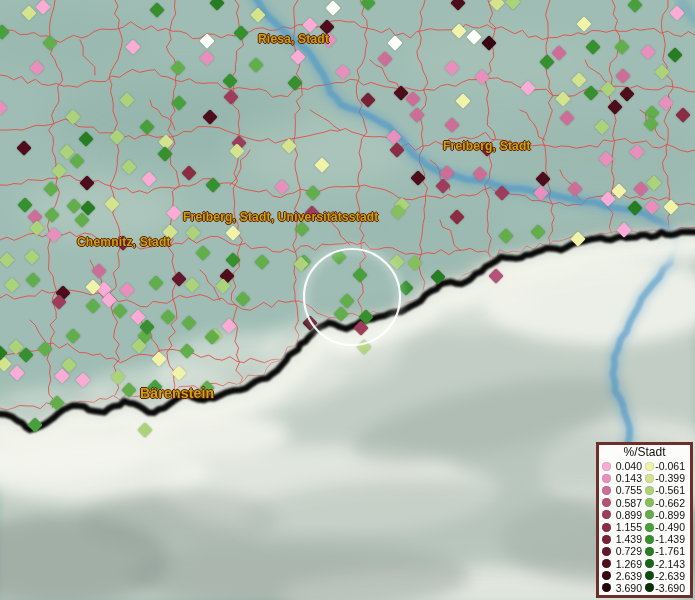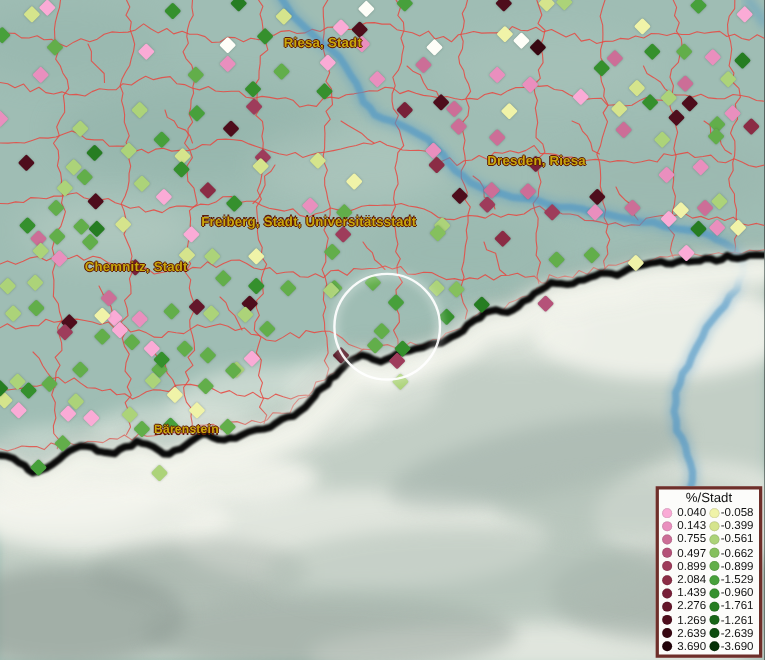--- a/index.html
+++ b/index.html
@@ -13,21 +13,21 @@
   .marker{
     position:absolute;width:11px;height:11px;
     transform:translate(-50%,-50%) rotate(45deg);
     border-radius:1.5px;
     box-shadow:0 0 2px rgba(40,60,45,.35);
   }
   .city-label{
     position:absolute;font-size:12px;font-weight:bold;white-space:nowrap;
     letter-spacing:.2px;
   }
-  .city-label.small{font-size:11px;}
+  .city-label.small{font-size:14px;}
   #legend{
     position:absolute;box-sizing:border-box;
     left:596px;top:442px;width:97px;height:156px;
     background:#FCFCFA;border:3px solid #6E2F2A;
     color:#111;
   }
   #legend-title{
     text-align:center;font-size:12px;line-height:15px;height:15px;color:#111;
   }
   .legend-row{
@@ -349,82 +349,82 @@
 
   <svg id="ring-svg" width="695" height="600" style="pointer-events:none">
     <g id="ringg">
         <circle cx="352" cy="297" r="48" fill="none" stroke="#FFFFFF" stroke-width="7" opacity="0.32" filter="url(#f2)"></circle>
         <circle cx="352" cy="297" r="48" fill="none" stroke="#FFFFFF" stroke-width="2.2" opacity="0.92"></circle>
       </g>
   </svg>
 
   <div id="labels">
       <div class="city-label" style="left: 258px; top: 32px; color: rgb(201, 167, 11); text-shadow: rgb(94, 26, 6) 1px 0px 0px, rgb(94, 26, 6) -1px 0px 0px, rgb(94, 26, 6) 0px 1px 0px, rgb(94, 26, 6) 0px -1px 0px;">Riesa, Stadt</div>
-      <div class="city-label" style="left: 443px; top: 139px; color: rgb(201, 167, 11); text-shadow: rgb(94, 26, 6) 1px 0px 0px, rgb(94, 26, 6) -1px 0px 0px, rgb(94, 26, 6) 0px 1px 0px, rgb(94, 26, 6) 0px -1px 0px;">Dresden, Riesa</div>
-      <div class="city-label" style="left: 183px; top: 194px; color: rgb(201, 167, 11); text-shadow: rgb(94, 26, 6) 1px 0px 0px, rgb(94, 26, 6) -1px 0px 0px, rgb(94, 26, 6) 0px 1px 0px, rgb(94, 26, 6) 0px -1px 0px;">Freiberg, Stadt, Universitätsstadt</div>
+      <div class="city-label" style="left: 443px; top: 139px; color: rgb(201, 167, 11); text-shadow: rgb(94, 26, 6) 1px 0px 0px, rgb(94, 26, 6) -1px 0px 0px, rgb(94, 26, 6) 0px 1px 0px, rgb(94, 26, 6) 0px -1px 0px;">Freiberg, Stadt</div>
+      <div class="city-label" style="left: 183px; top: 210px; color: rgb(201, 167, 11); text-shadow: rgb(94, 26, 6) 1px 0px 0px, rgb(94, 26, 6) -1px 0px 0px, rgb(94, 26, 6) 0px 1px 0px, rgb(94, 26, 6) 0px -1px 0px;">Freiberg, Stadt, Universitätsstadt</div>
       <div class="city-label" style="left: 77px; top: 235px; color: rgb(201, 167, 11); text-shadow: rgb(94, 26, 6) 1px 0px 0px, rgb(94, 26, 6) -1px 0px 0px, rgb(94, 26, 6) 0px 1px 0px, rgb(94, 26, 6) 0px -1px 0px;">Chemnitz, Stadt</div>
       <div class="city-label small" style="left: 140px; top: 385px; color: rgb(201, 167, 11); text-shadow: rgb(94, 26, 6) 1px 0px 0px, rgb(94, 26, 6) -1px 0px 0px, rgb(94, 26, 6) 0px 1px 0px, rgb(94, 26, 6) 0px -1px 0px;">Bärenstein</div>
     </div>
 
   <div id="legend">
     <div id="legend-title">%/Stadt</div>
     <div id="legend-rows">
         <div class="legend-row">
           <span class="legend-dot" style="background: rgb(250, 171, 214);"></span>
           <span class="legend-val">0.040</span>
           <span class="legend-dot" style="background: rgb(240, 243, 168);"></span>
-          <span class="legend-val">-0.058</span>
+          <span class="legend-val">-0.061</span>
         </div>
         <div class="legend-row">
           <span class="legend-dot" style="background: rgb(233, 143, 190);"></span>
           <span class="legend-val">0.143</span>
           <span class="legend-dot" style="background: rgb(213, 228, 140);"></span>
           <span class="legend-val">-0.399</span>
         </div>
         <div class="legend-row">
           <span class="legend-dot" style="background: rgb(204, 110, 151);"></span>
           <span class="legend-val">0.755</span>
           <span class="legend-dot" style="background: rgb(172, 211, 121);"></span>
           <span class="legend-val">-0.561</span>
         </div>
         <div class="legend-row">
           <span class="legend-dot" style="background: rgb(181, 82, 121);"></span>
-          <span class="legend-val">0.497</span>
+          <span class="legend-val">0.587</span>
           <span class="legend-dot" style="background: rgb(133, 192, 93);"></span>
           <span class="legend-val">-0.662</span>
         </div>
         <div class="legend-row">
           <span class="legend-dot" style="background: rgb(158, 60, 91);"></span>
           <span class="legend-val">0.899</span>
           <span class="legend-dot" style="background: rgb(98, 174, 74);"></span>
           <span class="legend-val">-0.899</span>
         </div>
         <div class="legend-row">
           <span class="legend-dot" style="background: rgb(139, 44, 69);"></span>
-          <span class="legend-val">2.084</span>
+          <span class="legend-val">1.155</span>
           <span class="legend-dot" style="background: rgb(71, 160, 59);"></span>
-          <span class="legend-val">-1.529</span>
+          <span class="legend-val">-0.490</span>
         </div>
         <div class="legend-row">
           <span class="legend-dot" style="background: rgb(120, 32, 56);"></span>
           <span class="legend-val">1.439</span>
           <span class="legend-dot" style="background: rgb(53, 144, 45);"></span>
-          <span class="legend-val">-0.960</span>
+          <span class="legend-val">-1.439</span>
         </div>
         <div class="legend-row">
           <span class="legend-dot" style="background: rgb(100, 22, 42);"></span>
-          <span class="legend-val">2.276</span>
+          <span class="legend-val">0.729</span>
           <span class="legend-dot" style="background: rgb(38, 125, 34);"></span>
           <span class="legend-val">-1.761</span>
         </div>
         <div class="legend-row">
           <span class="legend-dot" style="background: rgb(78, 13, 28);"></span>
           <span class="legend-val">1.269</span>
           <span class="legend-dot" style="background: rgb(24, 102, 24);"></span>
-          <span class="legend-val">-1.261</span>
+          <span class="legend-val">-2.143</span>
         </div>
         <div class="legend-row">
           <span class="legend-dot" style="background: rgb(56, 7, 17);"></span>
           <span class="legend-val">2.639</span>
           <span class="legend-dot" style="background: rgb(13, 77, 15);"></span>
           <span class="legend-val">-2.639</span>
         </div>
         <div class="legend-row">
           <span class="legend-dot" style="background: rgb(34, 3, 9);"></span>
           <span class="legend-val">3.690</span>

